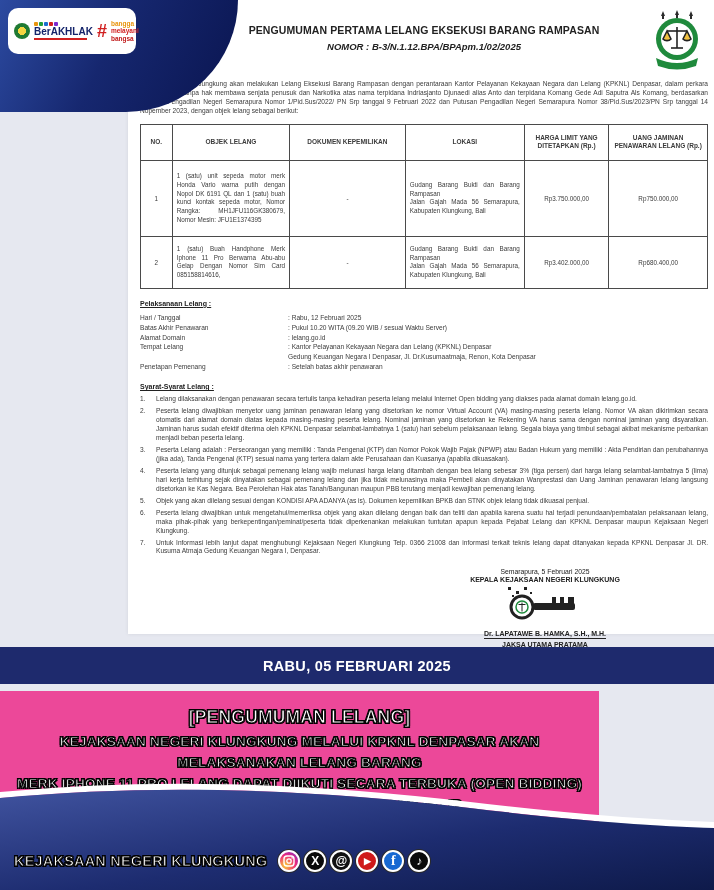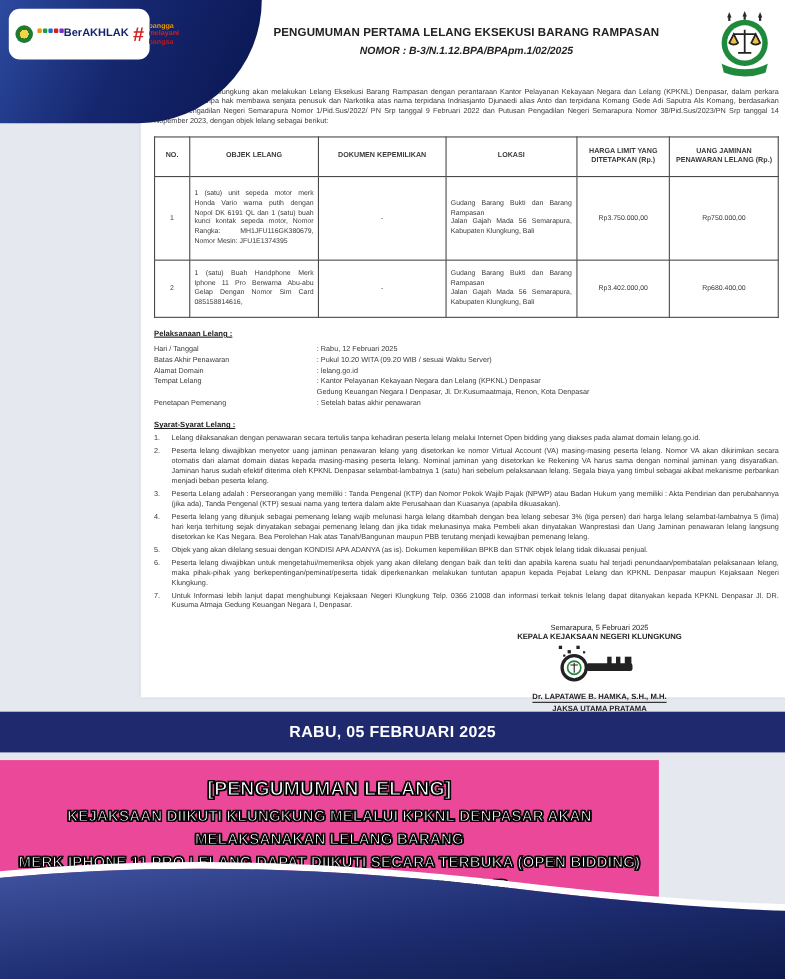--- a/index.html
+++ b/index.html
@@ -8,21 +8,21 @@
   #app { position: absolute; inset: 0; width: 714px; height: 890px; background: #e6e8f0; }
 
   
   .corner-blob { position: absolute; top: 0; left: 0; width: 238px; height: 112px;
     background: linear-gradient(115deg, #2c4aa0 0%, #16276f 45%, #0a1550 100%);
     border-radius: 0 0 150px 0; z-index: 3; }
   .badge { position: absolute; top: 8px; left: 8px; width: 128px; height: 46px; background: #fff;
     border-radius: 10px; display: flex; align-items: center; gap: 4px; padding: 3px 6px; z-index: 4; }
   .badge-logo { width: 16px; height: 16px; border-radius: 50%;
     background: radial-gradient(circle, #f4d642 0 35%, #1f7a33 36% 100%); flex: 0 0 auto; }
-  .badge-mid { display: flex; flex-direction: row; line-height: 1; }
+  .badge-mid { display: flex; flex-direction: column; line-height: 1; }
   .badge-dots { display: flex; gap: 1px; margin-bottom: 1px; }
   .badge-dots i { width: 4px; height: 4px; border-radius: 1px; display: inline-block; }
   .badge-berakhlak { font-size: 10px; font-weight: bold; color: #14246b; letter-spacing: 0; }
   .badge-underline { height: 2px; background: #d02020; width: 90%; margin-top: 1px; }
   .badge-hash { color: #d02020; font-size: 18px; font-weight: bold; line-height: 1; }
   .badge-tagline { display: flex; flex-direction: column; font-size: 6.5px; font-weight: bold; line-height: 1.1; }
   .badge-tagline .w1 { color: #e8950f; }
   .badge-tagline .w2 { color: #d02020; }
   .badge-tagline .w3 { color: #c01818; }
 
@@ -289,32 +289,49 @@
     </div>
   </div>
 
   <div class="date-banner">
     <span>RABU, 05 FEBRUARI 2025</span>
   </div>
 
   <div class="announce">
     <div class="announce-lines">
       <div class="a-line first">[PENGUMUMAN LELANG]</div>
-      <div class="a-line rest">KEJAKSAAN DIIKUTI KLUNGKUNG MELALUI KPKNL DENPASAR AKAN MELAKSANAKAN LELANG BARANG</div>
+      <div class="a-line rest">KEJAKSAAN NEGERI KLUNGKUNG MELALUI KPKNL DENPASAR AKAN MELAKSANAKAN LELANG BARANG</div>
       <div class="a-line rest">MERK IPHONE 11 PRO.LELANG DAPAT DIIKUTI SECARA TERBUKA (OPEN BIDDING)</div>
       <div class="a-line rest">DENGAN MENGAKSES WEBSITE LELANG.GO.ID</div>
     </div>
   </div>
 
   <svg class="footer-wave" viewBox="0 0 714 108" preserveAspectRatio="none">
     <defs>
       <linearGradient id="fg" x1="0" y1="0" x2="1" y2="1">
         <stop offset="0" stop-color="#40539f"></stop>
         <stop offset="0.55" stop-color="#1d2c70"></stop>
         <stop offset="1" stop-color="#0e1a4a"></stop>
       </linearGradient>
     </defs>
     <path d="M0,16 C150,2 300,6 470,26 C570,38 650,44 714,46 L714,108 L0,108 Z" fill="none" stroke="#ffffff" stroke-width="6" transform="translate(0,-3)"></path>
     <path d="M0,16 C150,2 300,6 470,26 C570,38 650,44 714,46 L714,108 L0,108 Z" fill="url(#fg)"></path>
   </svg>
 
+  <div class="footer-bar">
+    <span class="footer-org">KEJAKSAAN NEGERI KLUNGKUNG</span>
+    <span class="socials">
+      <span class="soc instagram">
+        <svg width="12" height="12" viewBox="0 0 12 12">
+            <rect x="1" y="1" width="10" height="10" rx="3" fill="none" stroke="#fff" stroke-width="1.4"></rect>
+            <circle cx="6" cy="6" r="2.2" fill="none" stroke="#fff" stroke-width="1.3"></circle>
+            <circle cx="9.1" cy="2.9" r="0.8" fill="#fff"></circle>
+          </svg>
+      </span>
+      <span class="soc x">X</span>
+      <span class="soc threads">@</span>
+      <span class="soc youtube">▶</span>
+      <span class="soc facebook">f</span>
+      <span class="soc tiktok">♪</span>
+    </span>
+  </div>
 
 </div>
 
 </body></html>

